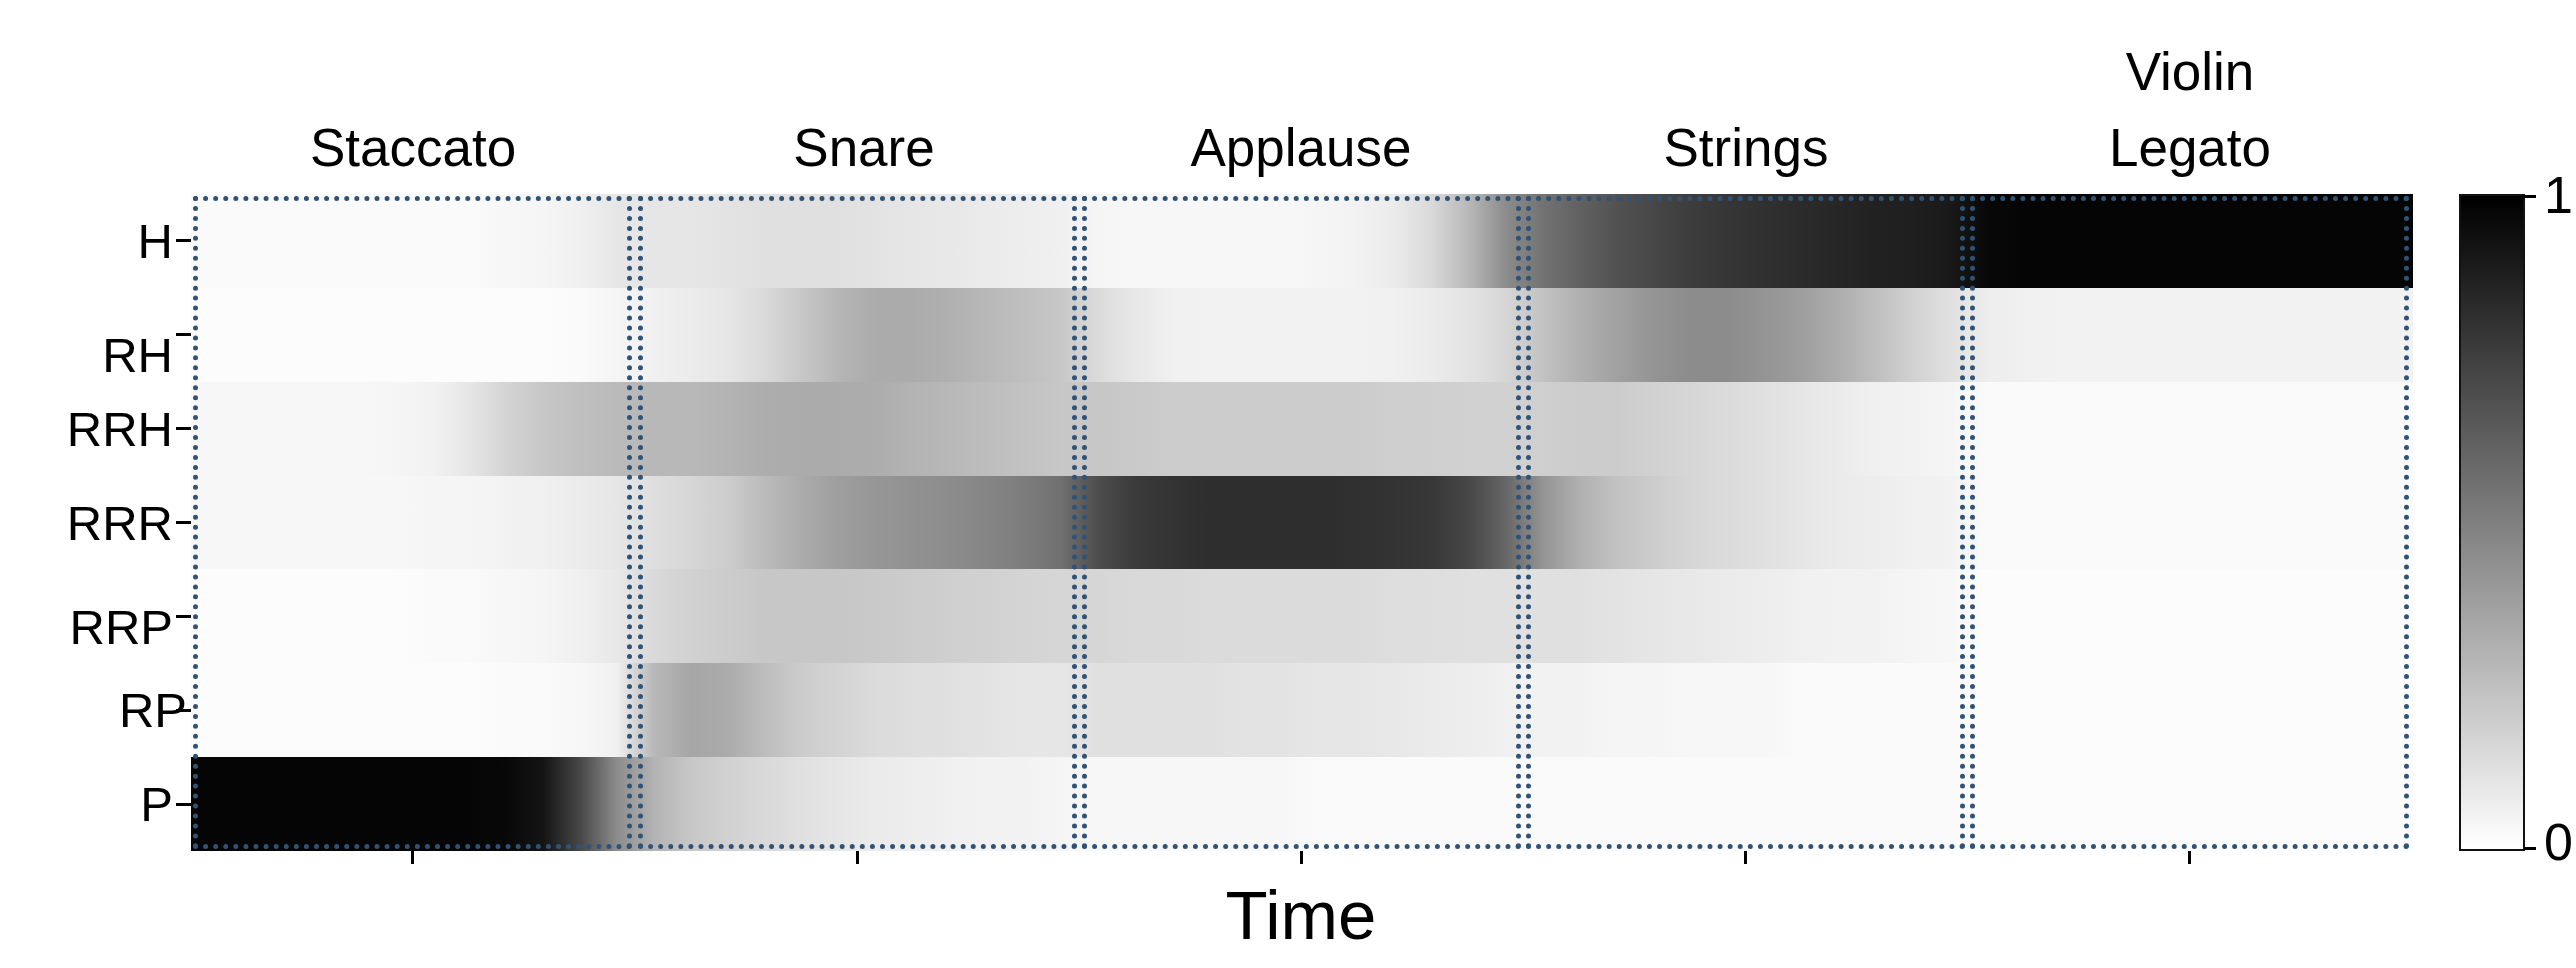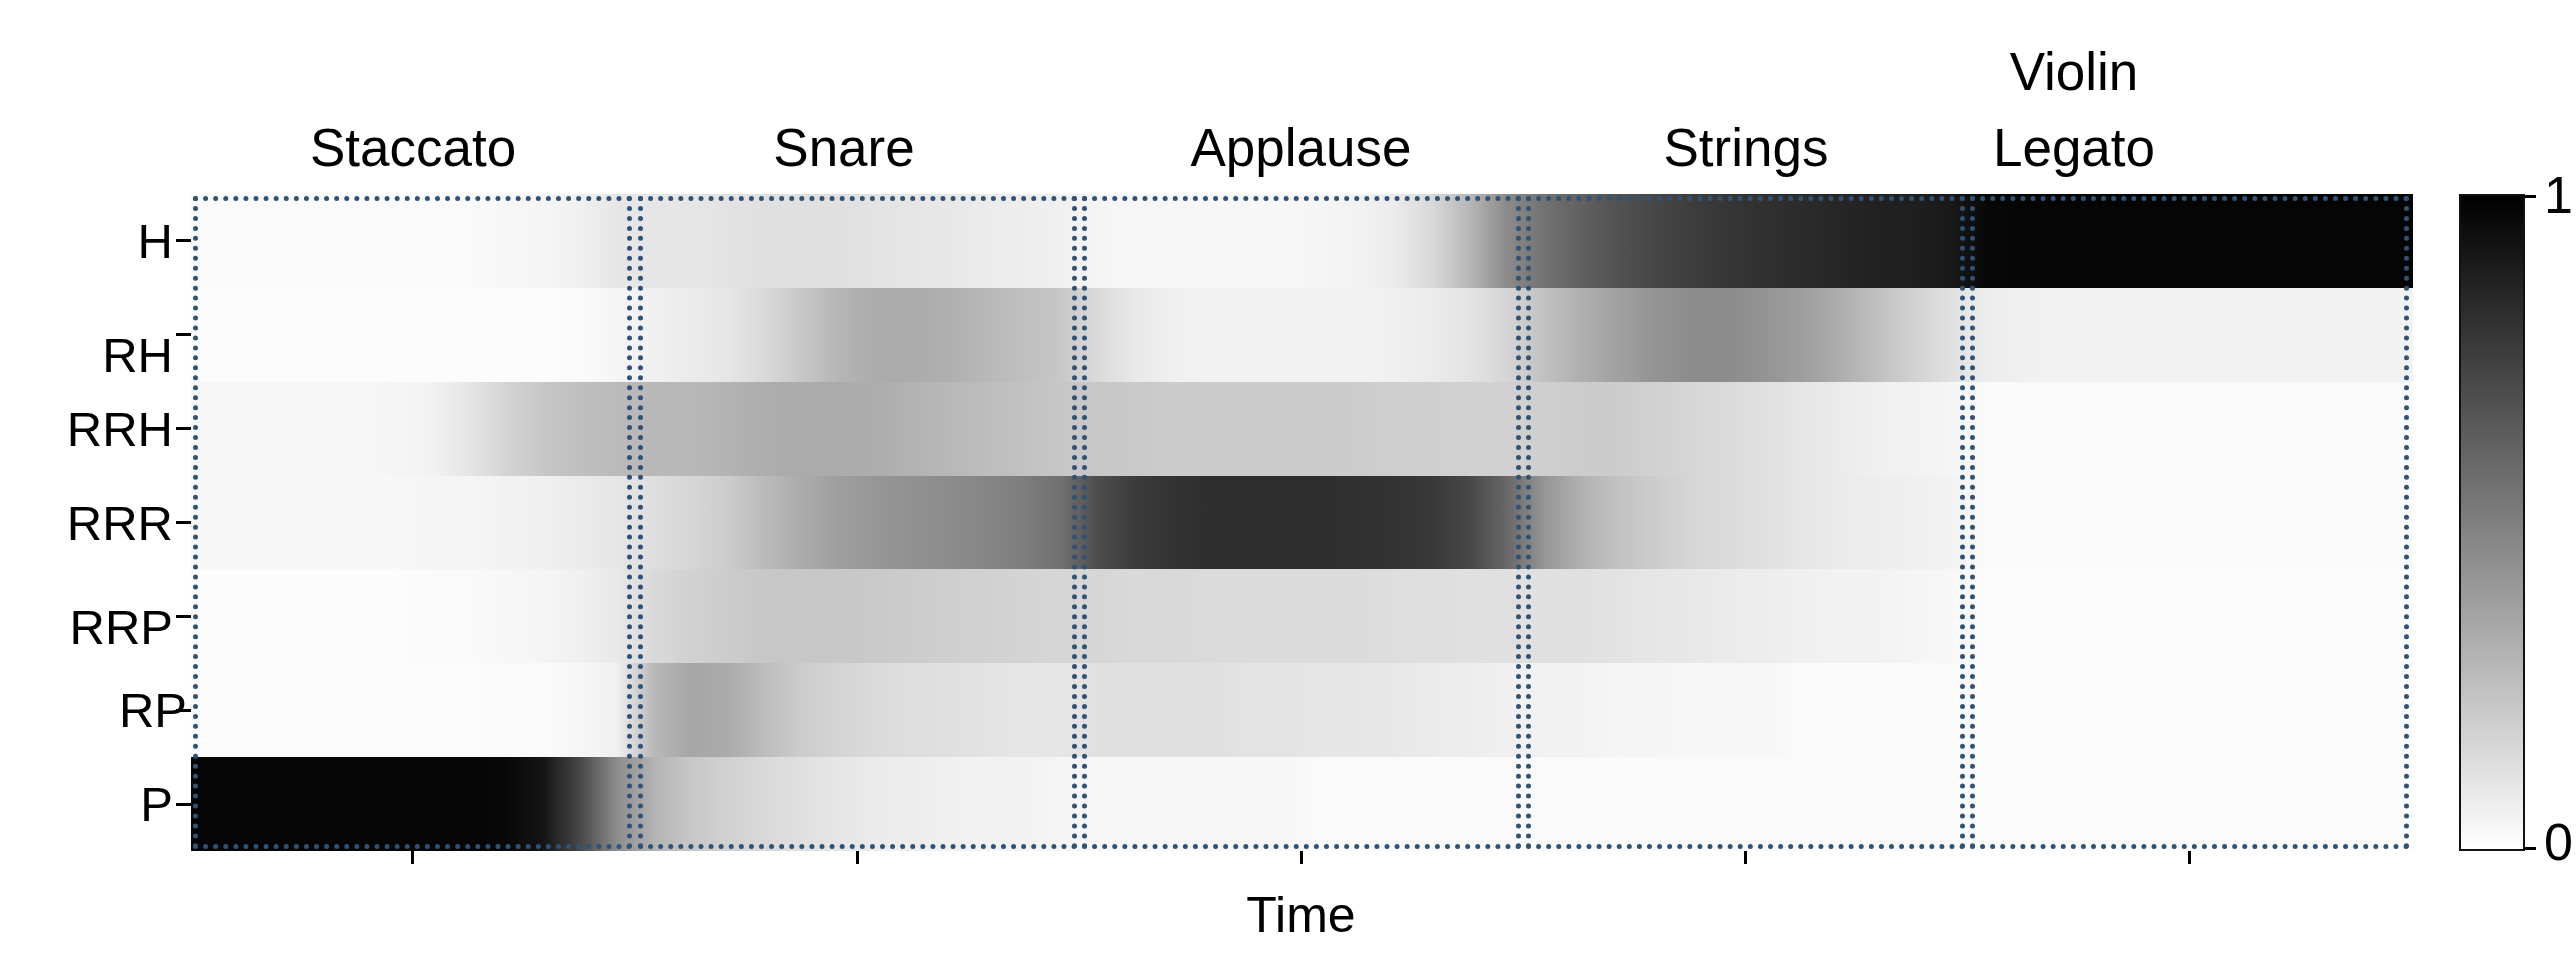--- a/index.html
+++ b/index.html
@@ -22,21 +22,21 @@
   }
   .tick-left{position:absolute;left:176px;width:15px;height:3.1px;background:#000;}
   .tick-bottom{position:absolute;width:3.1px;height:13.4px;background:#000;}
   .seg-label{
     position:absolute;bottom:782px;text-align:center;
     font-size:53px;line-height:76px;white-space:nowrap;
   }
   .seg-box{position:absolute;border:5.7px dotted #2f5376;box-sizing:border-box;}
   #time-label{
     position:absolute;left:1095px;width:412px;top:882px;text-align:center;
-    font-size:50px;line-height:67px;
+    font-size:69px;line-height:67px;
   }
   #colorbar{
     position:absolute;left:2459px;top:194px;width:66px;height:657px;
     background:linear-gradient(to bottom,#000 0%,#fff 100%);
     border:2.1px solid #111;box-sizing:border-box;
   }
   .cb-tick{position:absolute;left:2524px;width:12.4px;height:2.6px;background:#000;}
   .cb-label{
     position:absolute;left:2544px;width:52px;font-size:52px;line-height:62px;
   }
@@ -69,30 +69,30 @@
       <div class="tick-left" style="top: 615px;"></div>
       <div class="row-label" style="top: 679px; padding-left: 14px;">RP</div>
       <div class="tick-left" style="top: 709px;"></div>
       <div class="row-label" style="top: 773px;">P</div>
       <div class="tick-left" style="top: 803px;"></div>
     </div>
   <div id="segment-labels">
       <div class="seg-label" style="left: 191px; width: 444px;">
         <div>Staccato</div>
       </div>
-      <div class="seg-label" style="left: 622px; width: 444px;">
+      <div class="seg-label" style="left: 642px; width: 444px;">
         <div>Snare</div>
       </div>
       <div class="seg-label" style="left: 1079px; width: 444px;">
         <div>Applause</div>
       </div>
       <div class="seg-label" style="left: 1524px; width: 444px;">
         <div>Strings</div>
       </div>
-      <div class="seg-label" style="left: 1852px; width: 444px;">
+      <div class="seg-label" style="left: 1968px; width: 444px;">
         <div>Violin</div>
         <div>Legato</div>
       </div>
     </div>
   <div id="segment-boxes">
       <div class="seg-box" style="left: 193px; top: 196px; width: 439px; height: 653px; border-color: rgb(47, 83, 118);"></div>
       <div class="seg-box" style="left: 638px; top: 196px; width: 439px; height: 653px; border-color: rgb(47, 83, 118);"></div>
       <div class="seg-box" style="left: 1082px; top: 196px; width: 439px; height: 653px; border-color: rgb(47, 83, 118);"></div>
       <div class="seg-box" style="left: 1526px; top: 196px; width: 439px; height: 653px; border-color: rgb(47, 83, 118);"></div>
       <div class="seg-box" style="left: 1970px; top: 196px; width: 439px; height: 653px; border-color: rgb(47, 83, 118);"></div>

